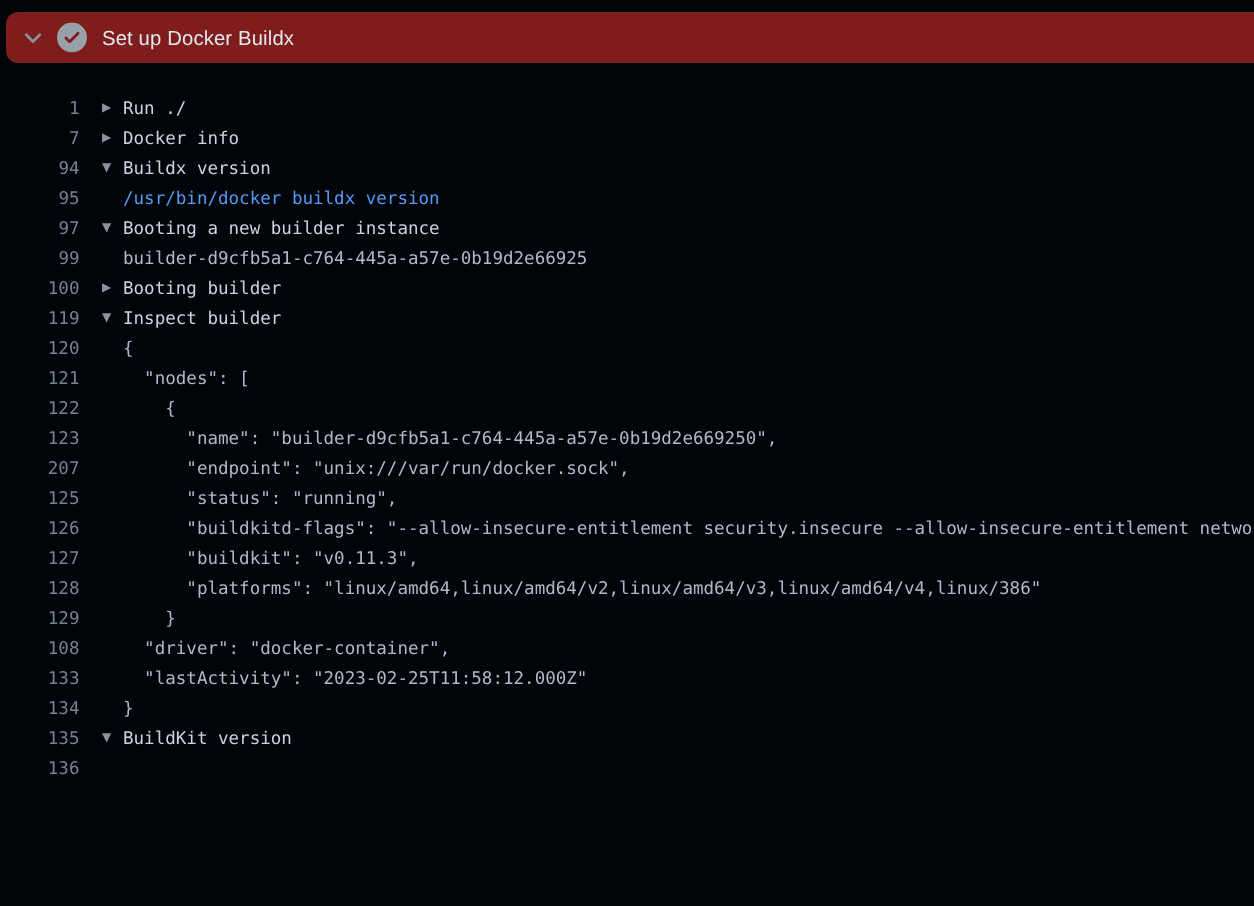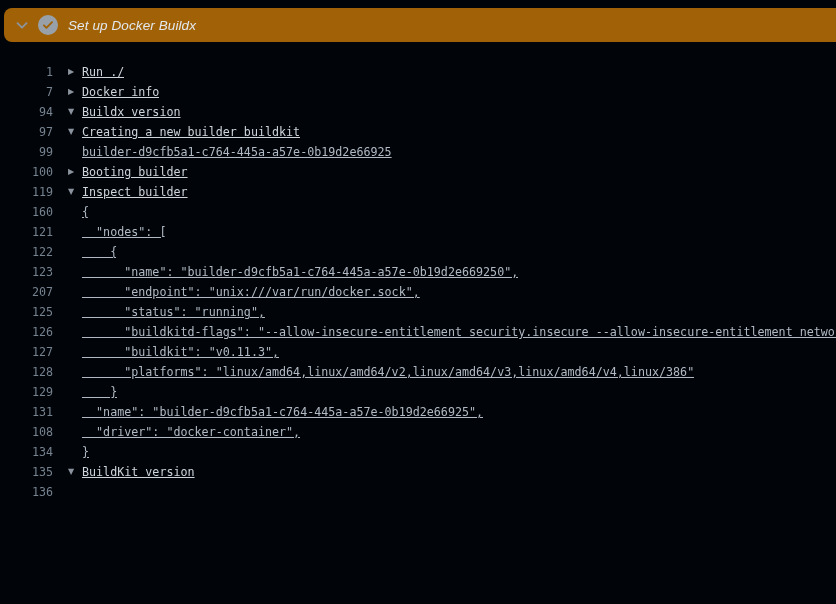--- a/index.html
+++ b/index.html
@@ -4,26 +4,25 @@
 <style>
   * { margin:0; padding:0; box-sizing:border-box; }
   html,body { width:836px; height:604px; overflow:hidden; }
   body {
     background:#010409;
     font-family:"DejaVu Sans Mono","Liberation Mono",monospace;
     position:relative;
   }
   .step-header {
     position:absolute; top:8px; left:4px; right:0; height:34px;
-    background:#a16207;
+    background:#7f1d1d;
     border-radius:8px 0 0 8px;
     display:flex; align-items:center;
     padding-left:10px;
     cursor:pointer;
-    font-style:italic;
   }
   .chev-slot { width:16px; height:16px; display:flex; align-items:center; justify-content:center; margin-right:8px; }
   .check-slot { width:20px; height:20px; display:flex; align-items:center; justify-content:center; margin-right:10px; }
   .step-title {
     color:#e2e8ee;
     font-family:"Liberation Sans","DejaVu Sans",sans-serif;
     font-size:13.5px; font-weight:500;
     letter-spacing:0.1px;
   }
   .log {
@@ -38,21 +37,21 @@
     cursor:pointer;
   }
   .arrow-slot {
     width:14px; flex:0 0 14px;
     margin-left:15px;
     color:#8b949e;
     font-size:8px;
     line-height:20px;
     font-family:"DejaVu Sans",sans-serif;
   }
-  .line-text { white-space:pre; overflow:hidden;text-decoration:underline; }
+  .line-text { white-space:pre; overflow:hidden; }
   .line-group .line-text { color:#cdd4db; }
   .line-group { cursor:pointer; }
   .line-command .line-text { color:#539bf5; }
   .line-output .line-text { color:#b1bac4; }
 </style>
 </head>
 <body>
 
 <div class="step-header">
   <span class="chev-slot">
@@ -65,32 +64,33 @@
       <path fill="#98a1aa" d="M8 16A8 8 0 1 1 8 0a8 8 0 0 1 0 16Zm3.78-9.72a.75.75 0 0 0-1.06-1.06L6.75 9.19 5.28 7.72a.75.75 0 0 0-1.06 1.06l2 2a.75.75 0 0 0 1.06 0l4.5-4.5Z"></path>
     </svg>
   </span>
   <span class="step-title">Set up Docker Buildx</span>
 </div>
 
 <div class="log" id="log">
     <div class="log-line line-group"><span class="line-num">1</span><span class="arrow-slot">▶</span><span class="line-text">Run ./</span></div>
     <div class="log-line line-group"><span class="line-num">7</span><span class="arrow-slot">▶</span><span class="line-text">Docker info</span></div>
     <div class="log-line line-group"><span class="line-num">94</span><span class="arrow-slot">▼</span><span class="line-text">Buildx version</span></div>
-    <div class="log-line line-group"><span class="line-num">97</span><span class="arrow-slot">▼</span><span class="line-text">Creating a new builder buildkit</span></div>
+    <div class="log-line line-command"><span class="line-num">95</span><span class="arrow-slot"></span><span class="line-text">/usr/bin/docker buildx version</span></div>
+    <div class="log-line line-group"><span class="line-num">97</span><span class="arrow-slot">▼</span><span class="line-text">Booting a new builder instance</span></div>
     <div class="log-line line-output"><span class="line-num">99</span><span class="arrow-slot"></span><span class="line-text">builder-d9cfb5a1-c764-445a-a57e-0b19d2e66925</span></div>
     <div class="log-line line-group"><span class="line-num">100</span><span class="arrow-slot">▶</span><span class="line-text">Booting builder</span></div>
     <div class="log-line line-group"><span class="line-num">119</span><span class="arrow-slot">▼</span><span class="line-text">Inspect builder</span></div>
-    <div class="log-line line-output"><span class="line-num">160</span><span class="arrow-slot"></span><span class="line-text">{</span></div>
+    <div class="log-line line-output"><span class="line-num">120</span><span class="arrow-slot"></span><span class="line-text">{</span></div>
     <div class="log-line line-output"><span class="line-num">121</span><span class="arrow-slot"></span><span class="line-text">  "nodes": [</span></div>
     <div class="log-line line-output"><span class="line-num">122</span><span class="arrow-slot"></span><span class="line-text">    {</span></div>
     <div class="log-line line-output"><span class="line-num">123</span><span class="arrow-slot"></span><span class="line-text">      "name": "builder-d9cfb5a1-c764-445a-a57e-0b19d2e669250",</span></div>
     <div class="log-line line-output"><span class="line-num">207</span><span class="arrow-slot"></span><span class="line-text">      "endpoint": "unix:///var/run/docker.sock",</span></div>
     <div class="log-line line-output"><span class="line-num">125</span><span class="arrow-slot"></span><span class="line-text">      "status": "running",</span></div>
     <div class="log-line line-output"><span class="line-num">126</span><span class="arrow-slot"></span><span class="line-text">      "buildkitd-flags": "--allow-insecure-entitlement security.insecure --allow-insecure-entitlement networ</span></div>
     <div class="log-line line-output"><span class="line-num">127</span><span class="arrow-slot"></span><span class="line-text">      "buildkit": "v0.11.3",</span></div>
     <div class="log-line line-output"><span class="line-num">128</span><span class="arrow-slot"></span><span class="line-text">      "platforms": "linux/amd64,linux/amd64/v2,linux/amd64/v3,linux/amd64/v4,linux/386"</span></div>
     <div class="log-line line-output"><span class="line-num">129</span><span class="arrow-slot"></span><span class="line-text">    }</span></div>
-    <div class="log-line line-output"><span class="line-num">131</span><span class="arrow-slot"></span><span class="line-text">  "name": "builder-d9cfb5a1-c764-445a-a57e-0b19d2e66925",</span></div>
     <div class="log-line line-output"><span class="line-num">108</span><span class="arrow-slot"></span><span class="line-text">  "driver": "docker-container",</span></div>
+    <div class="log-line line-output"><span class="line-num">133</span><span class="arrow-slot"></span><span class="line-text">  "lastActivity": "2023-02-25T11:58:12.000Z"</span></div>
     <div class="log-line line-output"><span class="line-num">134</span><span class="arrow-slot"></span><span class="line-text">}</span></div>
     <div class="log-line line-group"><span class="line-num">135</span><span class="arrow-slot">▼</span><span class="line-text">BuildKit version</span></div>
     <div class="log-line line-output"><span class="line-num">136</span><span class="arrow-slot"></span></div>
   </div>
 
 </body></html>

